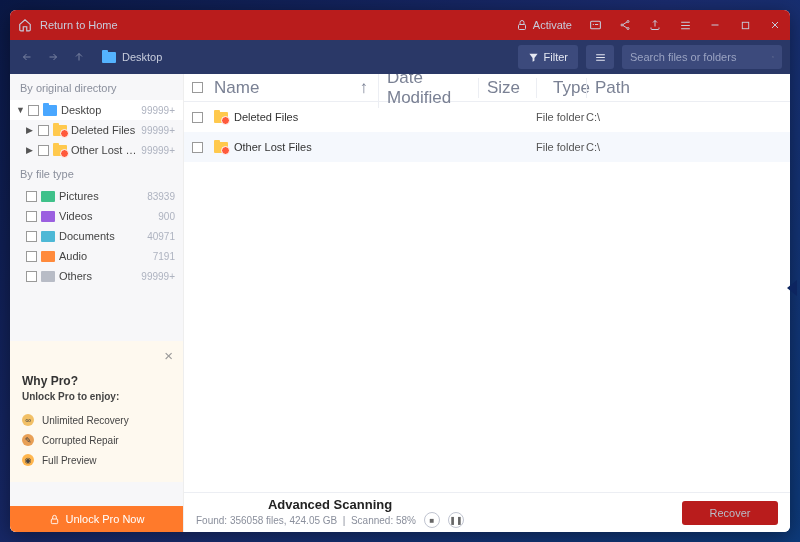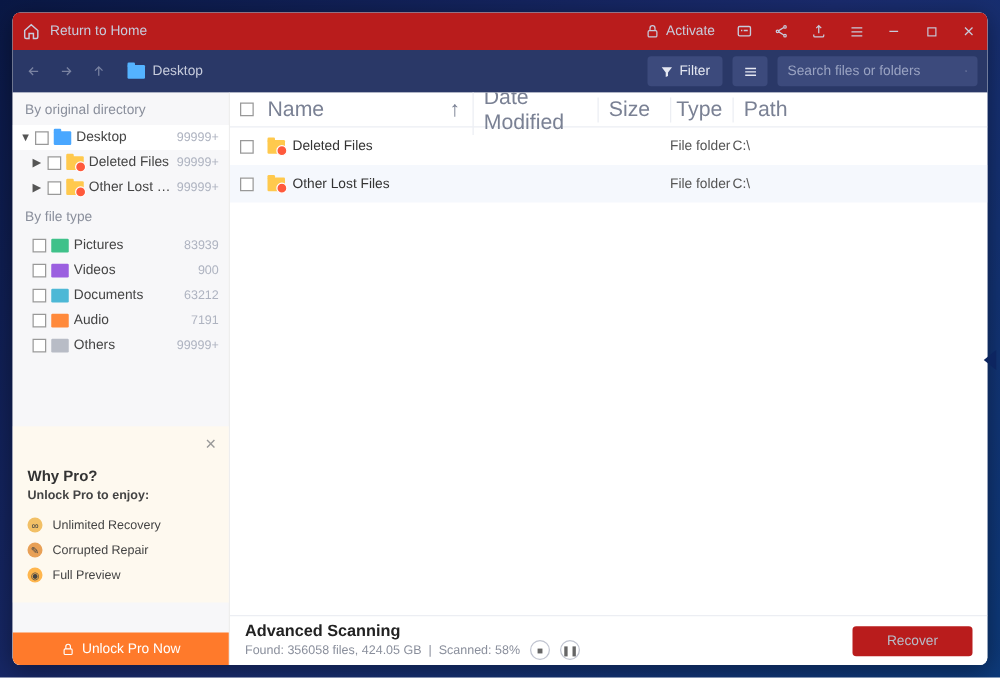--- a/index.html
+++ b/index.html
@@ -63,32 +63,32 @@
 .pi.prev { background:#ffb64d; }
 .unlock-btn { height: 26px; background: #ff7a2b; color: #fff; display: flex; align-items: center; justify-content: center; gap: 6px; font-size: 11px; font-weight: 400; cursor:pointer;margin-top:24px; }
 
 
 .content { flex:1; display:flex; flex-direction: column; background: #fff; }
 .cols { display: flex; align-items: center; height: 28px; border-bottom: 1px solid #eceef3; font-size: 17px; color: #7a8194; padding: 0 8px; }
 .cols .c-cb { width: 22px; display:flex; align-items:center; }
 .cols .c-name { flex: 1; display:flex; align-items:center; justify-content: space-between; padding-right: 10px; }
 .cols .c-date { width: 100px; border-left: 1px solid #eceef3; padding-left: 8px; }
 .cols .c-size { width: 58px; border-left: 1px solid #eceef3; padding-left: 8px; }
-.cols .c-type { width: 50px; border-left: 1px solid #eceef3; padding-left: 4px; }
+.cols .c-type { width: 50px; border-left: 1px solid #eceef3; padding-left: 16px; }
 .cols .c-path { width: 196px; border-left: 1px solid #eceef3; padding-left: 8px; }
 .row { display: flex; align-items: center; height: 30px; font-size: 11px; color: #333; padding: 0 8px; }
 .row.alt { background: #f5f8fd; }
 .row .r-cb { width: 22px; display:flex; align-items:center; }
 .row .r-name { flex:1; display:flex; align-items:center; gap:6px; }
 .row .r-date { width:100px; }
 .row .r-size { width:58px; }
 .row .r-type { width:50px; color:#555; }
 .row .r-path { width:196px; color:#555; }
 
-.bottom { height: 40px; border-top: 1px solid #eceef3; display:flex; align-items:center; padding: 0 12px; gap: 12px; }
+.bottom { height: 40px; border-top: 1px solid #eceef3; display:flex; align-items:center; padding: 0 12px; gap: 12px; text-align: center; }
 .scan-title { font-size: 13px; font-weight: 700; color: #222; }
 .scan-sub { font-size: 10px; color: #8a8f9c; display:flex; align-items:center; gap:8px; }
 .circ { width:16px; height:16px; border:1px solid #c0c4d0; border-radius:50%; display:flex; align-items:center; justify-content:center; font-size:8px; color:#666; cursor:pointer; }
 .bottom .spacer { flex:1; }
 .recover { height: 24px; width: 96px; background: #b91c1c; color: #b8bdc8; font-size: 11px; border-radius: 3px; display:flex; align-items:center; justify-content:center; cursor:pointer; }
 
 .edge-tab { position: absolute; right: 3px; top: 280px; width: 0; height: 0; border-top: 8px solid transparent; border-bottom: 8px solid transparent; border-right: 10px solid #0d2560; }
 
 svg { display:block; }
 </style>
@@ -238,21 +238,21 @@
       <div class="sb-item l1">
         <span class="cb"></span>
         <span class="tic purple"></span>
         <span class="sb-label">Videos</span>
         <span class="sb-count">900</span>
       </div>
       <div class="sb-item l1">
         <span class="cb"></span>
         <span class="tic cyan"></span>
         <span class="sb-label">Documents</span>
-        <span class="sb-count">63212</span>
+        <span class="sb-count">40971</span>
       </div>
       <div class="sb-item l1">
         <span class="cb"></span>
         <span class="tic orange"></span>
         <span class="sb-label">Audio</span>
         <span class="sb-count">7191</span>
       </div>
       <div class="sb-item l1">
         <span class="cb"></span>
         <span class="tic grey"></span>

